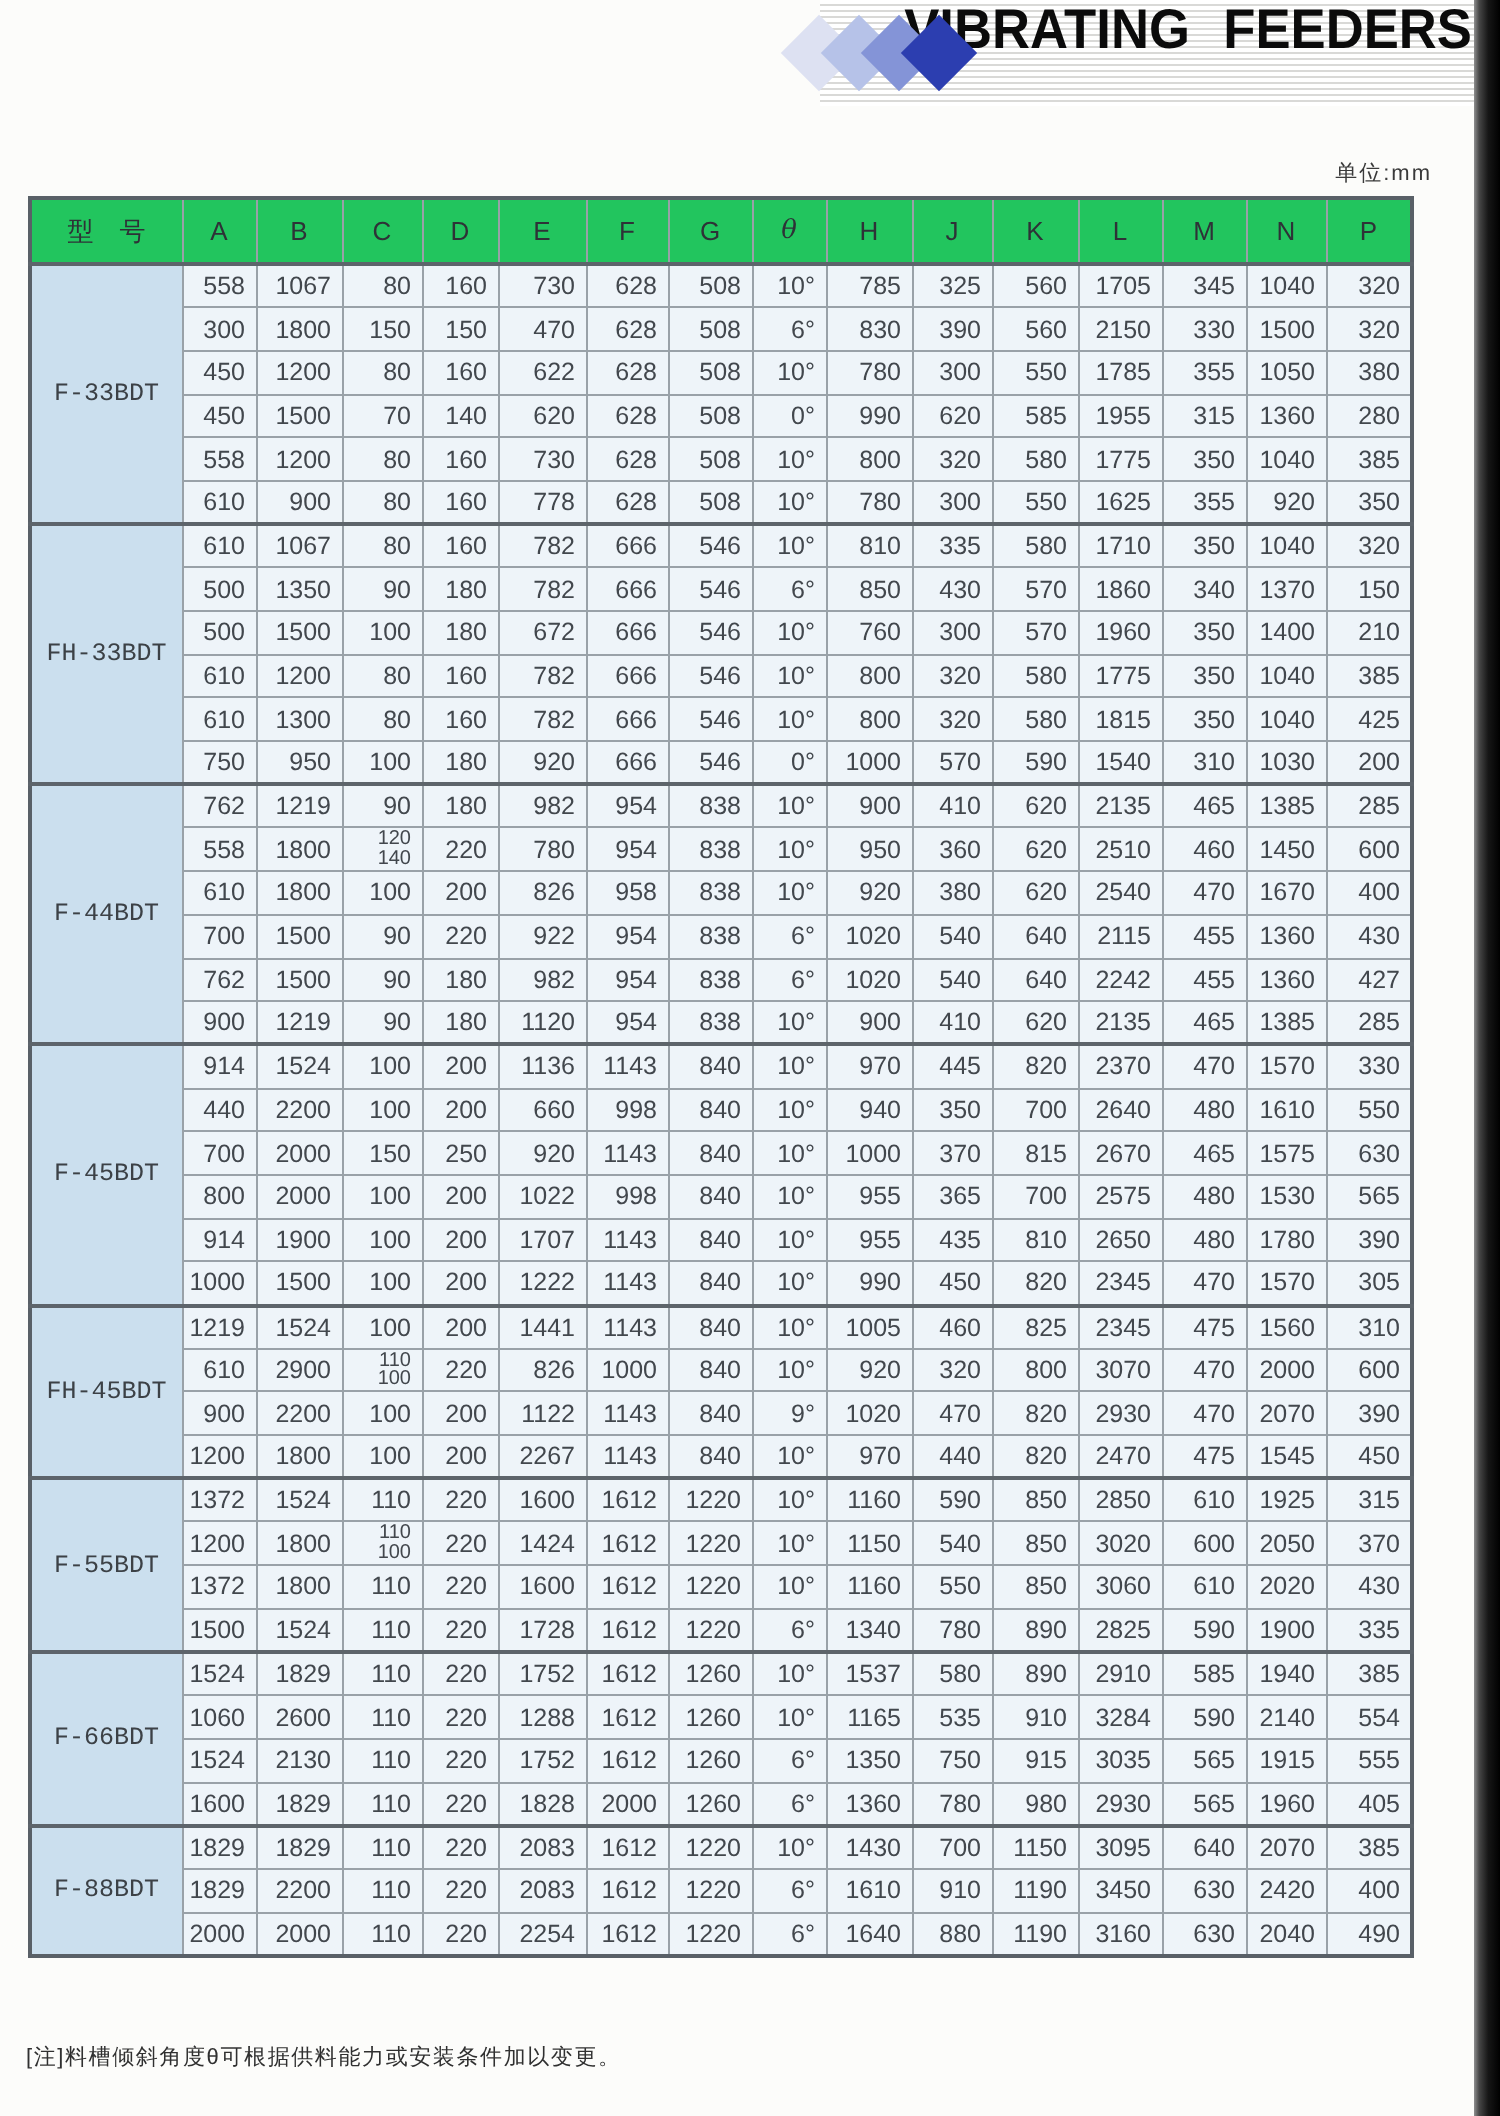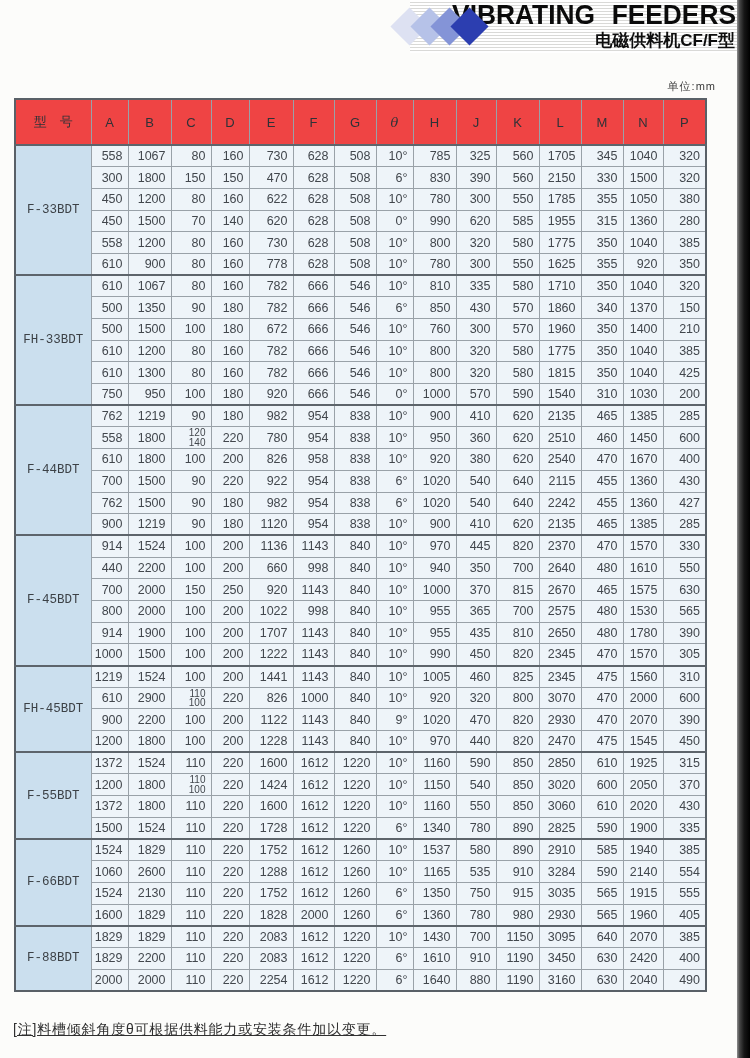--- a/index.html
+++ b/index.html
@@ -39,40 +39,40 @@
   .spec-table {
     position:absolute; left:14px; top:98px; width:691px;
     border-collapse:collapse; table-layout:fixed;
     border:2px solid #596067;
   }
   .spec-table th, .spec-table td {
     border:1px solid #99a1a8;
     font-weight:normal; overflow:hidden; white-space:nowrap;
   }
   .spec-table th {
-    height:46px; background:#ef4444; color:#2e3237;
+    height:33px; background:#22c55e; color:#2e3237;
     font-size:13px; text-align:center;
   }
   .spec-table th.theta-h { font-style:italic; font-family:"DejaVu Serif",serif; }
   .spec-table td {
     height:21.7px; background:#eef4f9; color:#42474d;
     font-size:12.5px; text-align:right; padding:0 5px 0 0;
   }
   .spec-table td.model-cell {
     background:#cbdfee; text-align:center; padding:0;
     font-size:12.5px; color:#3c4146;font-family:Liberation Mono, monospace;
   }
   .spec-table tr.group-start td { border-top:2px solid #5d646b; }
   .spec-table td.stacked div {
     font-size:10px; line-height:9.5px; text-align:right; padding-right:0;
   }
   
   .footnote {
     position:absolute; left:13px; top:1021px;
-    font-size:14px; color:#303030; letter-spacing:0.8px;text-decoration:underline;
+    font-size:11px; color:#303030; letter-spacing:0.8px;
   }
   
   .binding {
     position:absolute; right:0; top:0; width:13px; height:1058px;
     background:linear-gradient(to right,#8f8f8f 0%,#474747 20%,#161616 55%,#000 100%);
     z-index:10;
   }
 </style>
 </head>
 <body>
@@ -80,21 +80,20 @@
 <div class="page">
 
   <div class="banner">
     <div class="diamonds">
       <span class="diamond" style="background: rgb(221, 225, 242); left: 0px; z-index: 1;"></span>
       <span class="diamond" style="background: rgb(182, 194, 232); left: 20px; z-index: 2;"></span>
       <span class="diamond" style="background: rgb(132, 148, 215); left: 40px; z-index: 3;"></span>
       <span class="diamond" style="background: rgb(44, 62, 176); left: 60px; z-index: 4;"></span>
     </div>
     <div class="title">VIBRATING FEEDERS</div>
-    <div class="subtitle">电磁供料机CF/F型</div>
   </div>
 
   <div class="units">单位:mm</div>
 
   <table class="spec-table">
     <colgroup>
       <col style="width:76px">
         <col style="width:37px">
         <col style="width:43px">
       <col style="width:40px">
@@ -600,21 +599,21 @@
           <td>2930</td>
           <td>470</td>
           <td>2070</td>
           <td>390</td>
         </tr>
         <tr>
           <td>1200</td>
           <td>1800</td>
           <td>100</td>
           <td>200</td>
-          <td>1228</td>
+          <td>2267</td>
           <td>1143</td>
           <td>840</td>
           <td>10°</td>
           <td>970</td>
           <td>440</td>
           <td>820</td>
           <td>2470</td>
           <td>475</td>
           <td>1545</td>
           <td>450</td>

